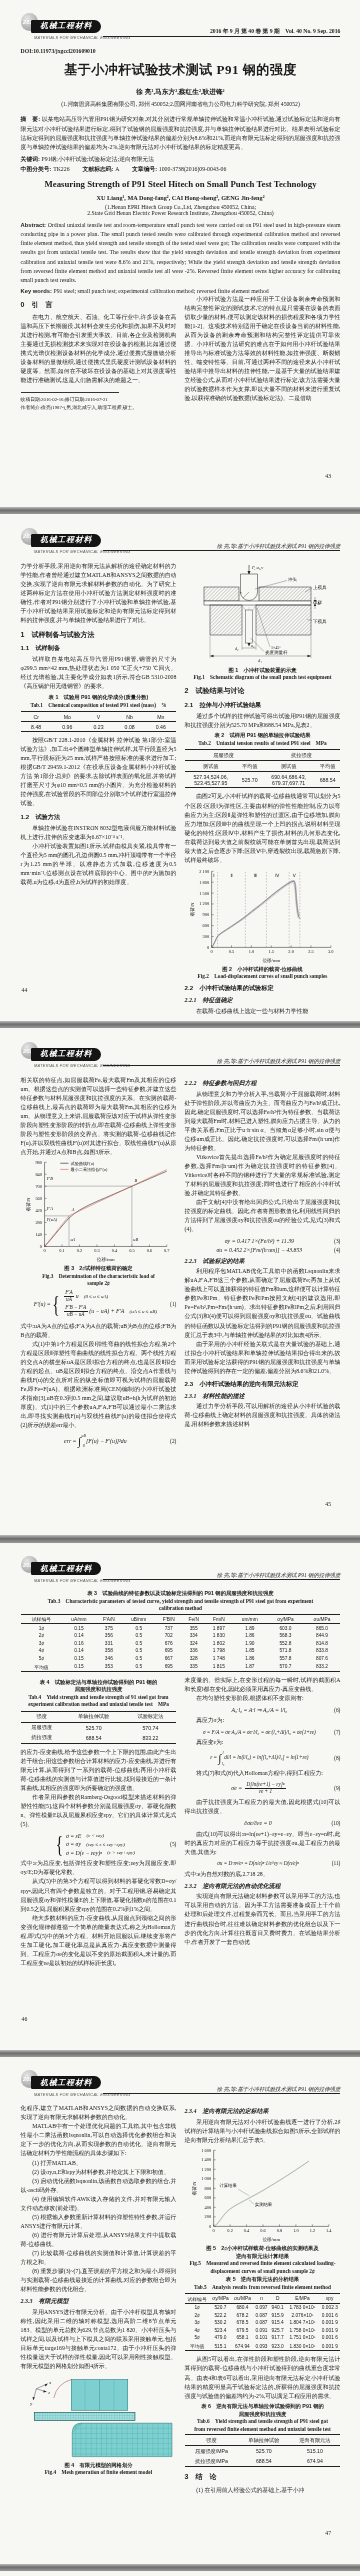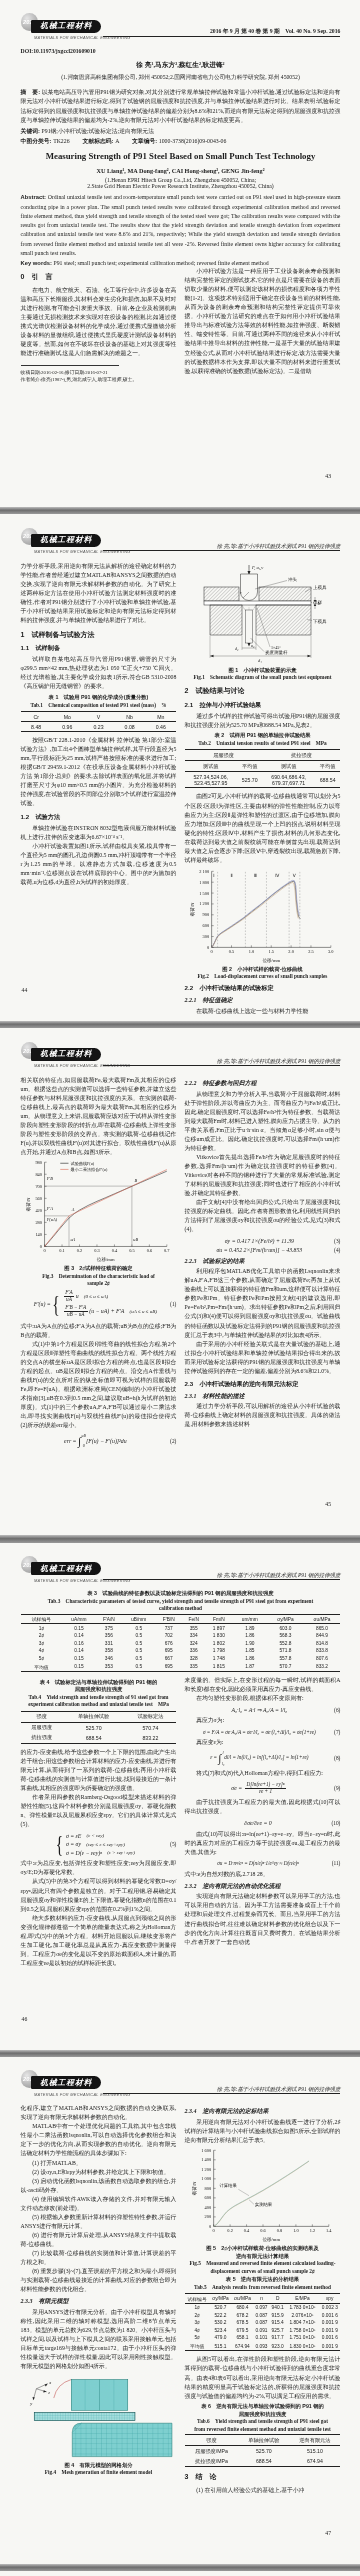--- a/index.html
+++ b/index.html
@@ -96,30 +96,31 @@
   <div class="hdr">
     <div class="logo">
       <div class="logo-circle">2016</div>
       <div class="logo-banner">机械工程材料</div>
       <div class="logo-sub">MATERIALS FOR MECHANICAL ENGINEERING</div>
     </div>
     <div class="issue">2016 年 9 月 第 40 卷 第 9 期　Vol. 40 No. 9 Sep. 2016</div>
     <div class="rule"></div>
   </div>
   <div class="doi">DOI:10.11973/jxgccl201609010</div>
+  <h1 class="title">基于小冲杆试验技术测试 P91 钢的强度</h1>
   <div class="authors">徐 亮¹,马东方²,蔡红生²,耿进锋²</div>
   <div class="affil">(1.河南恩湃高科集团有限公司, 郑州 450052;2.国网河南省电力公司电力科学研究院, 郑州 450052)</div>
   <p class="abstract"><b>摘　要: </b><span>以某电站高压导汽管用P91钢为研究对象,对其分别进行常规单轴拉伸试验和常温小冲杆试验,通过试验标定法和逆向有限元法对小冲杆试验结果进行标定,得到了试验钢的屈服强度和抗拉强度,并与单轴拉伸试验结果进行对比。结果表明:试验标定法标定得到的屈服强度和抗拉强度与单轴拉伸试验结果的偏差分别为8.6%和21%,而逆向有限元法标定得到的屈服强度和抗拉强度与单轴拉伸试验结果的偏差均为-2%,逆向有限元法对小冲杆试验结果的标定精度更高。</span></p>
   <p class="kw"><b>关键词: </b><span>P91钢;小冲杆试验;试验标定法;逆向有限元法</span></p>
   <p class="clc">
     <b>中图分类号: </b><span>TK226</span>　　
     <b>文献标志码: </b><span>A</span>　　
     <b>文章编号: </b><span>1000-3738(2016)09-0043-06</span>
   </p>
-  <h2 class="title-en">Measuring Strength of P91 Steel Based on Small Punch Test Technology</h2>
+  <h2 class="title-en">Measuring Strength of P91 Steel Hitech on Small Punch Test Technology</h2>
   <div class="authors-en">XU Liang¹, MA Dong-fang², CAI Hong-sheng², GENG Jin-feng²</div>
   <div class="affil-en">(1.Henan EPRI Hitech Group Co.,Ltd, Zhengzhou 450052, China;</div>
   <div class="affil-en">2.State Grid Henan Electric Power Research Institute, Zhengzhou 450052, China)</div>
   <p class="abstract en"><b>Abstract: </b><span>Ordinal uniaxial tensile test and room-temperature small punch test were carried out on P91 steel used in high-pressure steam conducting pipe in a power plan. The small punch tested results were calibrated through experimental calibration method and reversed finite element method, thus yield strength and tensile strength of the tested steel were got; The calibration results were compared with the results got from uniaxial tensile test. The results show that the yield strength deviation and tensile strength deviation from experiment calibration and uniaxial tensile test were 8.6% and 21%, respectively; While the yield strength deviation and tensile strength deviation from reversed finite element method and uniaxial tensile test all were -2%. Reversed finite element owns higher accuracy for calibrating small punch test results.</span></p>
   <p class="kw"><b>Key words: </b><span>P91 steel; small punch test; experimental calibration method; reversed finite element method</span></p>
   <div class="cols">
     <div class="col">
       <h3 class="h-sec">0　引　言</h3>
       <div>
           <p class="para">在电力、航空航天、石油、化工等行业中,许多设备在高温和高压下长期服役,其材料会发生劣化和损伤,如果不及时对其进行检测,有可能会引发重大事故。目前,各企业及检测机构主要通过无损检测技术来实现对在役设备的检测,比如通过便携式光谱仪检测设备材料的化学成分,通过便携式显微镜分析设备材料的显微组织,通过便携式里氏硬度计测试设备材料的硬度等。然而,如何在不破坏在役设备的基础上对其强度等性能进行准确测试,这是人们急需解决的难题之一。</p>

